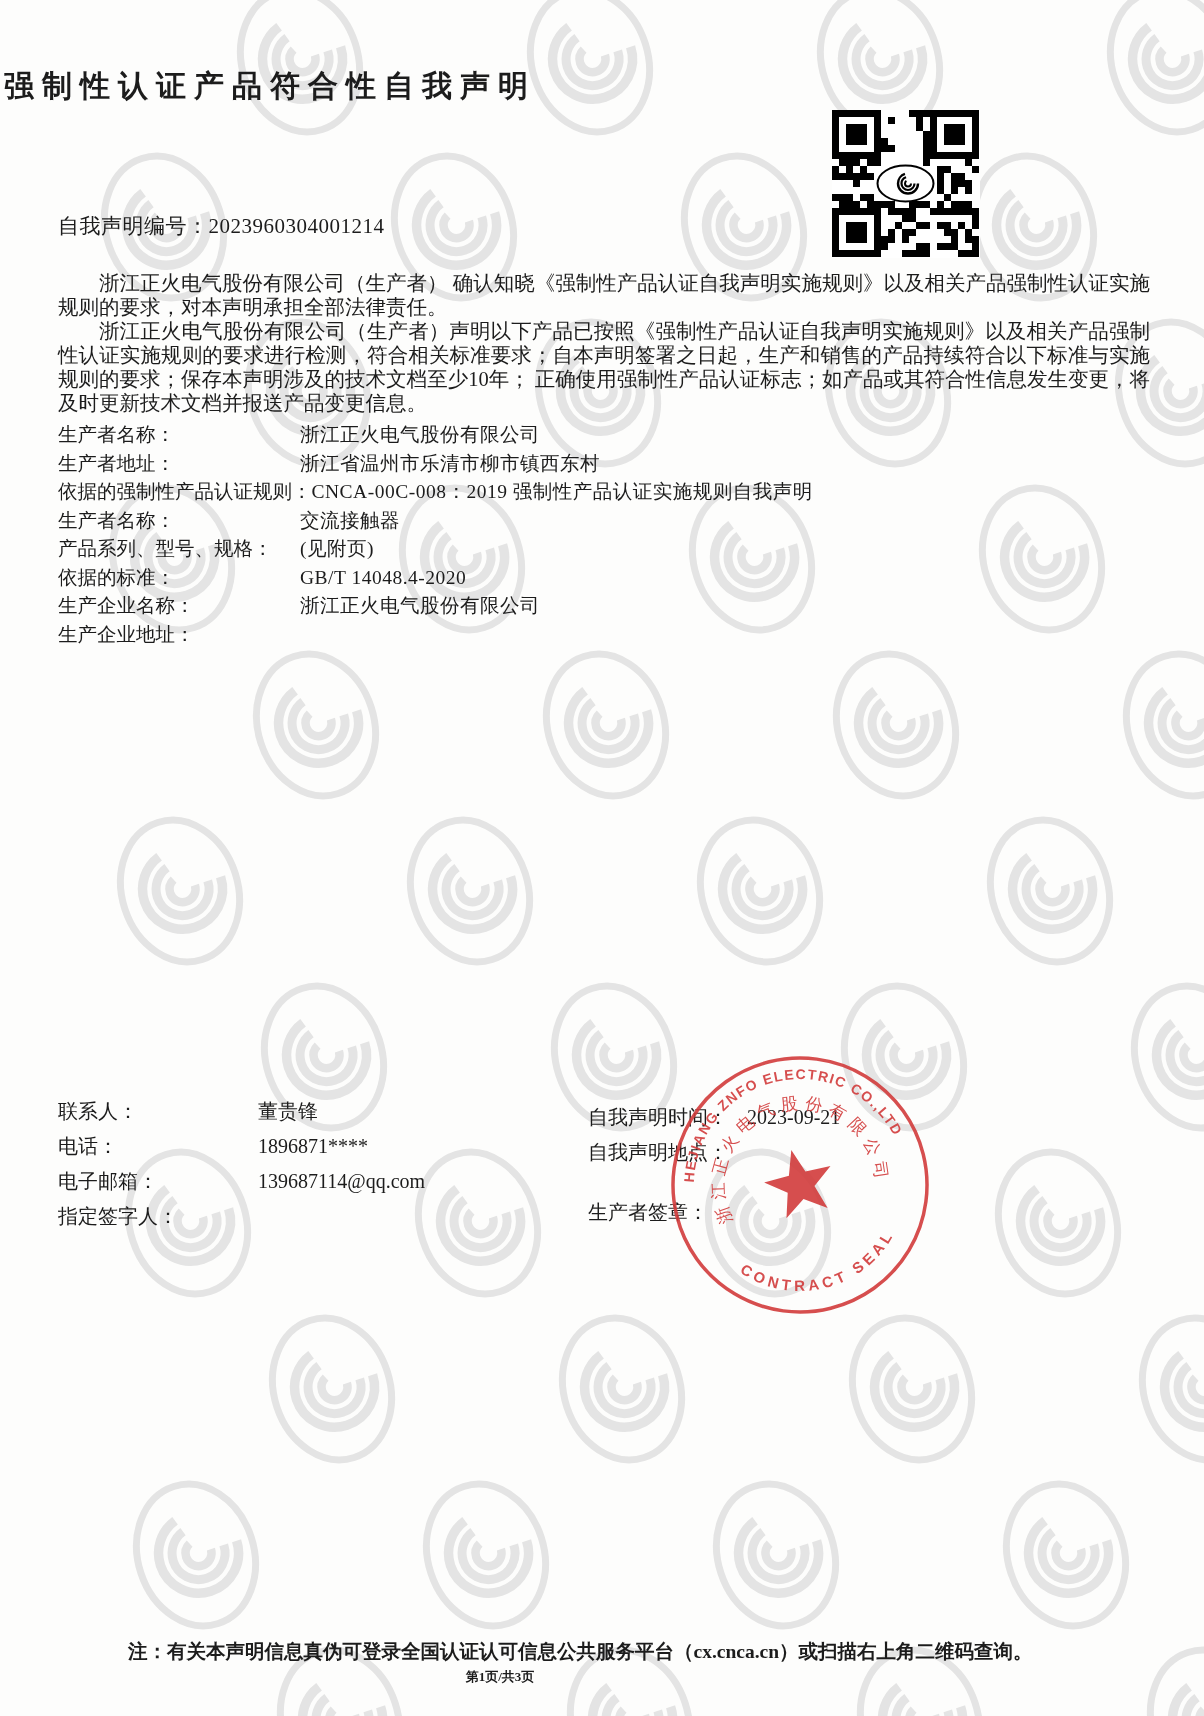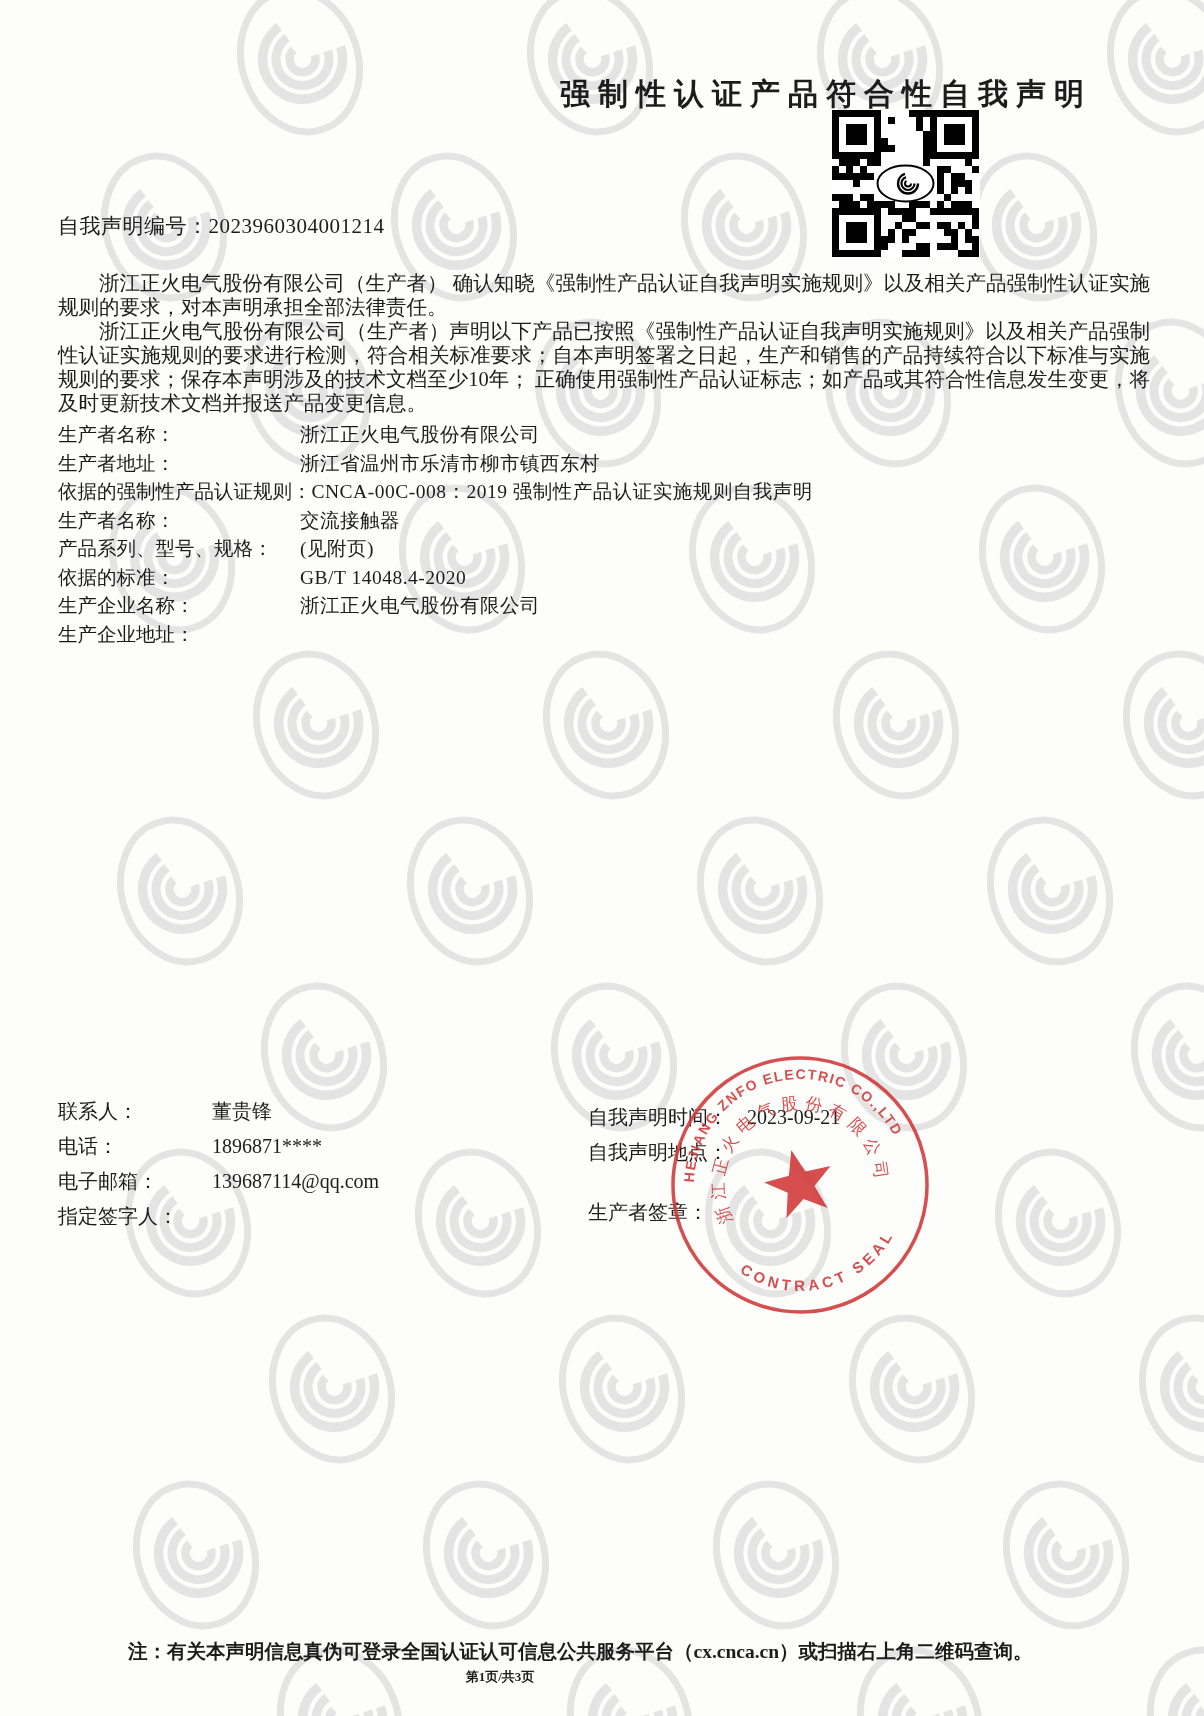--- a/index.html
+++ b/index.html
@@ -1,33 +1,33 @@
 <!DOCTYPE html>
 <html><head>
 <meta charset="utf-8">
 <style>
   html,body{margin:0;padding:0;background:#ffffff;}
   .page{position:relative;width:1204px;height:1716px;background:#fdfdfc;overflow:hidden;
         font-family:"Liberation Serif","DejaVu Serif",serif;color:#1c1c1c;}
   #watermarks{position:absolute;inset:0;z-index:0;}
   .wm{position:absolute;}
   .content{position:absolute;inset:0;z-index:1;}
-  .title{position:absolute;top:62px;left:0;width:1080px;margin:12px;text-align:right;
+  .title{position:absolute;top:62px;left:0;width:1080px;margin:4px;text-align:left;
          font-size:30px;font-weight:bold;letter-spacing:8px;}
   #qr{position:absolute;left:832px;top:110px;}
   .decl-no{position:absolute;left:58px;top:212px;font-size:21px;font-weight:normal;letter-spacing:.5px;}
   .paras{position:absolute;left:58px;top:271px;width:1092px;}
   .para{margin:0;font-size:20.5px;line-height:24px;text-align:justify;text-indent:2em;}
   .fields{position:absolute;left:58px;top:424px;width:1100px;}
   .f-row{display:flex;font-size:19.5px;line-height:21px;margin-bottom:7.5px;}
   .f-label{min-width:242px;flex:0 0 auto;}
   .f-value{letter-spacing:.5px;}
   .contact{position:absolute;left:58px;top:1098px;width:1100px;height:160px;}
   .c-col-left{position:absolute;left:0;top:2px;}
-  .c-row{display:flex;font-size:20px;line-height:22px;margin-bottom:13px;}
+  .c-row{display:flex;font-size:20px;line-height:22px;margin-bottom:13px;gap:46px;}
   .c-label{min-width:154px;flex:0 0 auto;}
   .c-col-right{position:absolute;left:530px;top:0;}
   .cr-row{position:absolute;display:flex;font-size:20px;line-height:22px;white-space:nowrap;}
   .cr-label{min-width:159px;flex:0 0 auto;}
   .cr-time{top:8px;left:0;}
   .cr-place{top:43px;left:0;}
   .cr-seal{top:103px;left:0;}
   #stamp{position:absolute;left:660px;top:1045px;z-index:2;transform:rotate(-14deg);opacity:.9;}
   .footer-note{position:absolute;left:88px;top:1638px;width:1060px;font-size:19.5px;font-weight:bold;margin-left:40px;}
   .page-indicator{position:absolute;left:0;top:1668px;width:1000px;text-align:center;

